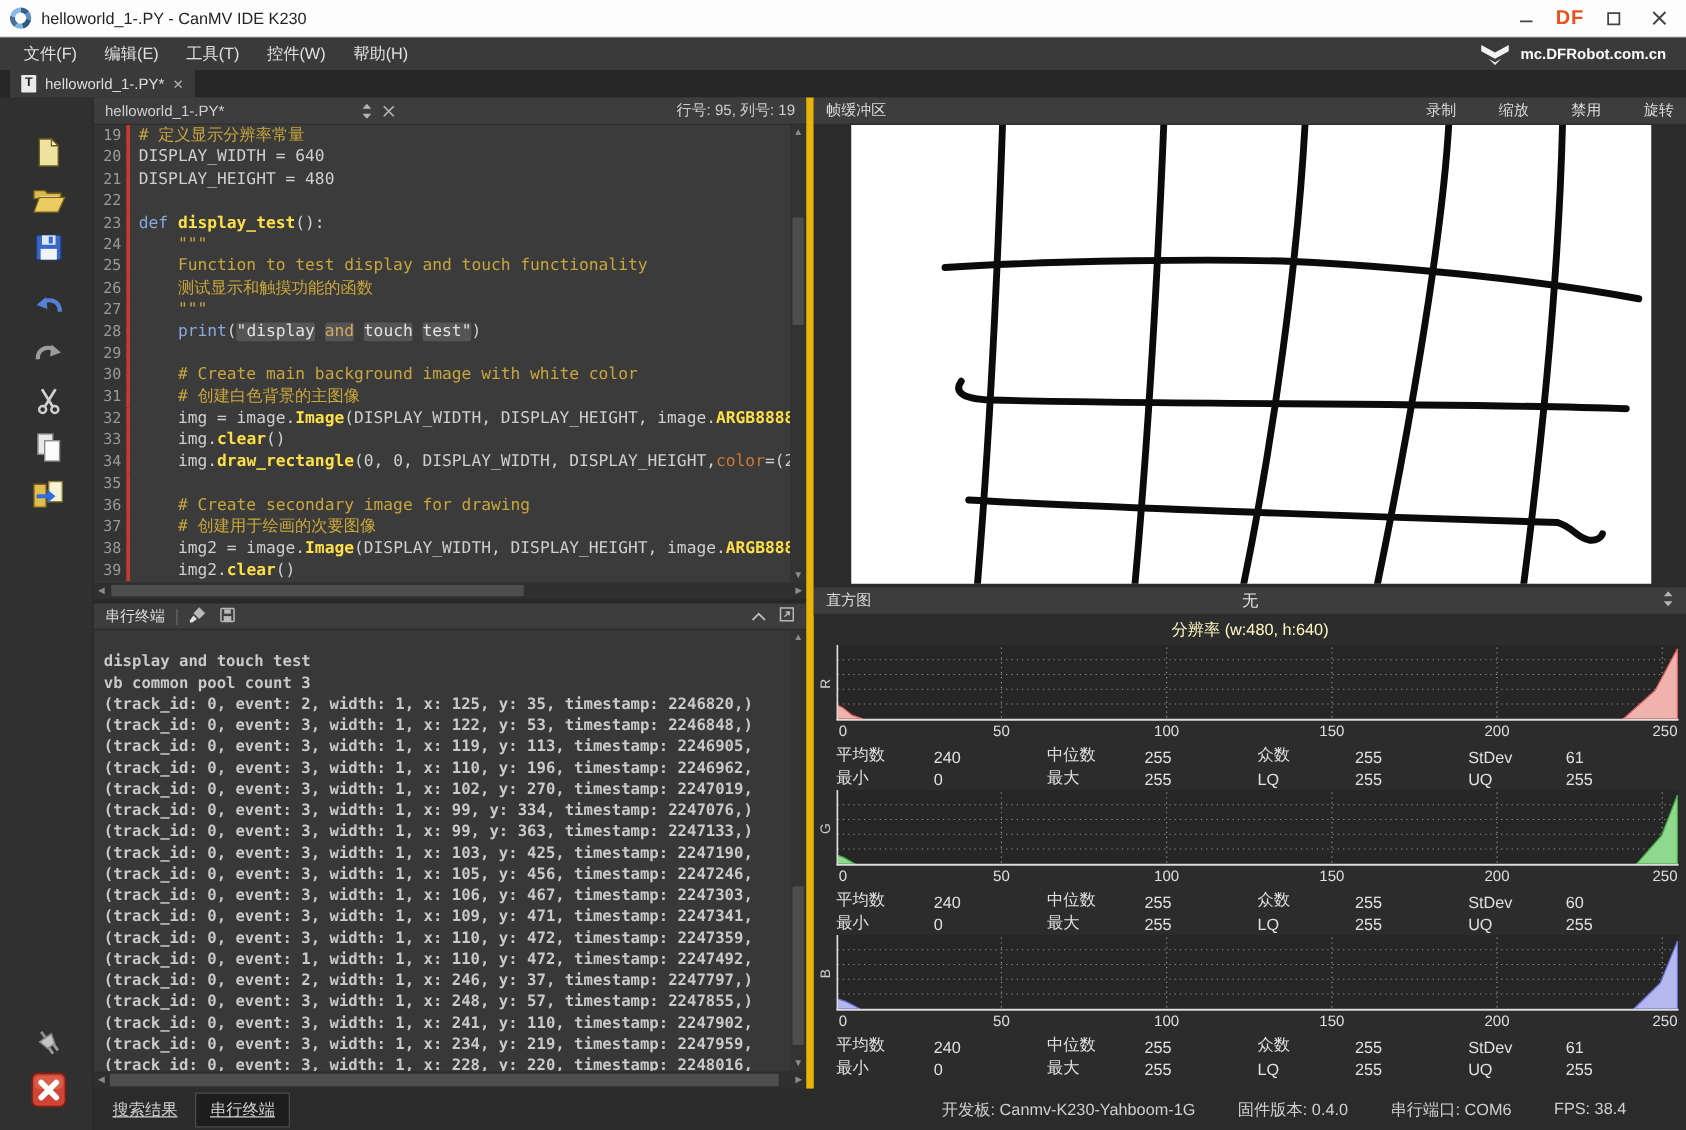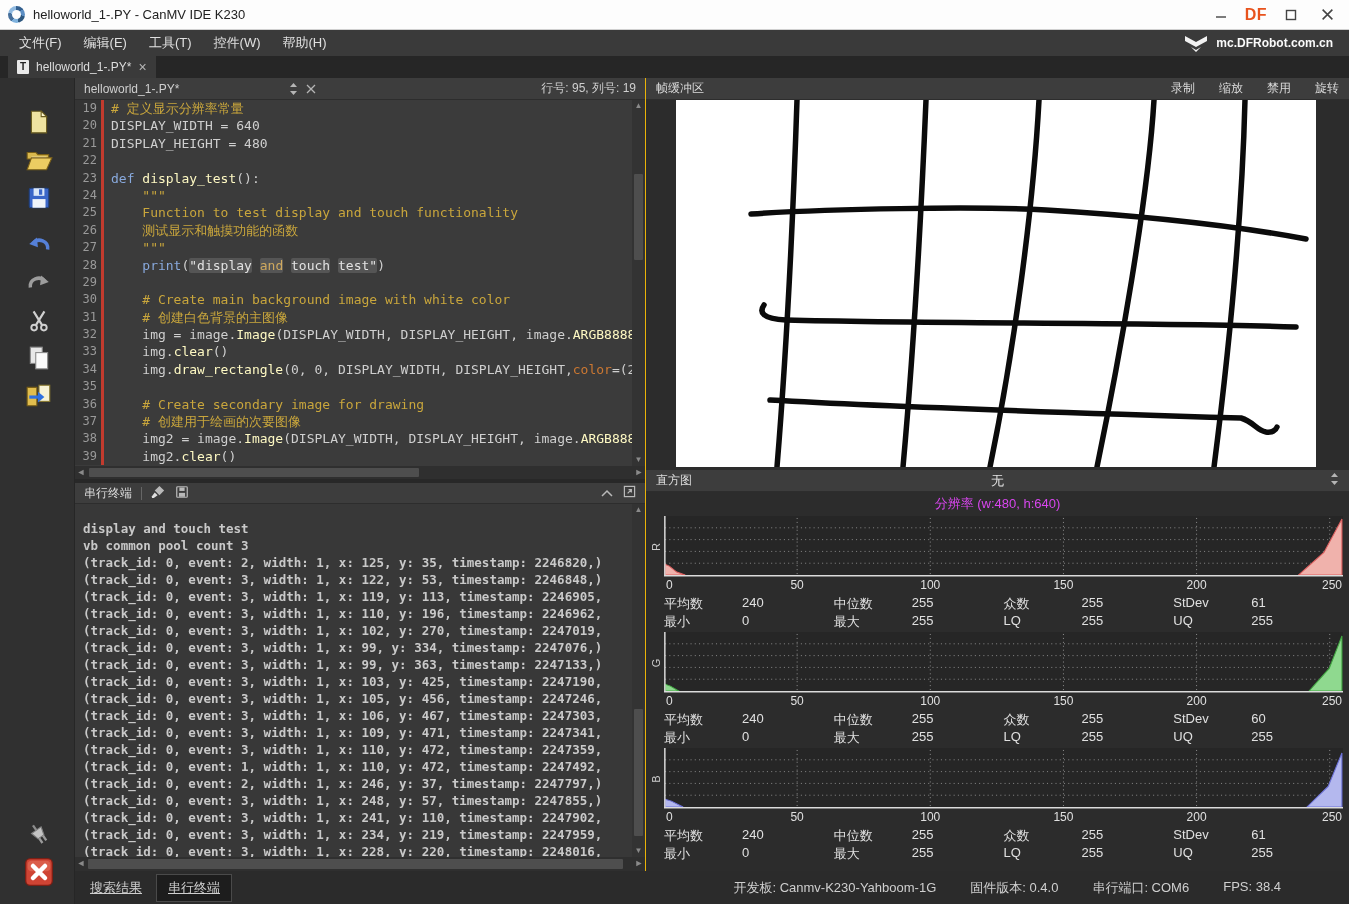--- a/index.html
+++ b/index.html
@@ -44,21 +44,21 @@
   .doc-name{width:200px;flex:none;}
   .hdr-ico{width:18px;display:flex;justify-content:center;align-items:center;color:#bbb;}
   .cursor-status{margin-left:auto;color:#cfcfcf;}
 
   .code-wrap{position:absolute;left:0;top:22px;right:13px;height:366px;overflow:hidden;background:#3b3b3b;}
   .code-line{display:flex;height:17.4px;line-height:17.4px;font-family:"DejaVu Sans Mono",monospace;font-size:13px;white-space:pre;}
   .gutter{width:22px;flex:none;background:#343434;color:#9a9a9a;text-align:right;padding-right:4px;font-size:12px;}
   .redbar{width:3px;flex:none;background:#c23b2e;}
   .code-text{padding-left:7px;color:#cfcfcf;overflow:hidden;}
   .c-cm{color:#c9a63c;} .c-kw{color:#88a9dd;} .c-tx{color:#cfcfcf;} .c-str{color:#d8d8d8;}
-  .c-fn,.c-mth{color:#fef9c3;font-weight:normal;} .c-arg{color:#cc7832;}
+  .c-fn,.c-mth{color:#fde047;font-weight:bold;} .c-arg{color:#cc7832;}
   .c-hl{color:#e2e2e2;background:#555;border-radius:2px;}
   .c-hlk{color:#cfa95f;background:#555;border-radius:2px;}
 
   .vscroll{position:absolute;width:13px;background:#333;}
   .vscroll .arr{position:absolute;left:0;width:13px;height:12px;color:#8a8a8a;font-size:8px;text-align:center;line-height:12px;}
   .vscroll .thumb{position:absolute;left:2px;right:2px;background:#4e4e4e;border-radius:1px;}
   .hscroll{position:absolute;left:0;right:0;height:13px;background:#2f2f2f;}
   .hscroll .arr{position:absolute;top:0;width:12px;height:13px;color:#8a8a8a;font-size:9px;text-align:center;line-height:13px;}
   .hscroll .thumb{position:absolute;top:2px;bottom:2px;background:#4e4e4e;border-radius:1px;}
 
@@ -67,53 +67,53 @@
   .term-header{position:absolute;left:0;right:0;top:405px;height:21px;background:#3d3d3d;border-bottom:1px solid #2d2d2d;
                display:flex;align-items:center;box-sizing:border-box;padding:0 9px;gap:9px;font-size:12px;color:#ddd;}
   .vsep{width:1px;height:13px;background:#666;}
   .term-right{margin-left:auto;display:flex;gap:10px;align-items:center;}
   .term-body{position:absolute;left:0;top:426px;right:13px;height:353px;overflow:hidden;
              font-family:"DejaVu Sans Mono",monospace;font-size:12.5px;color:#c9c9c9;
              box-sizing:border-box;padding:16px 0 0 8px;background:#383838;}
   .term-line{height:17px;line-height:17px;white-space:pre;font-weight:bold;}
 
   
-  .right-col{position:absolute;left:645px;top:78px;width:704px;height:793px;background:#2c2c2c;border-left:1px solid #eab308;box-sizing:border-box;}
+  .right-col{position:absolute;left:645px;top:78px;width:704px;height:793px;background:#2c2c2c;border-left:6px solid #eab308;box-sizing:border-box;}
   .fb-header{position:absolute;left:0;top:0;right:0;height:22px;background:#3d3d3d;display:flex;align-items:center;
              box-sizing:border-box;padding:0 10px;font-size:12px;color:#ddd;border-bottom:1px solid #2d2d2d;}
-  .fb-buttons{margin-left:auto;display:flex;gap:24px;}
+  .fb-buttons{margin-left:auto;display:flex;gap:34px;}
   .fb-area{position:absolute;left:0;top:22px;right:0;height:370px;background:#2c2c2c;}
   .fb-canvas{position:absolute;left:30px;top:0;width:640px;height:367px;background:#ffffff;}
   .fb-stroke{fill:none;stroke:#0b0b0b;stroke-width:5.5;stroke-linecap:round;}
 
   .hist-header{position:absolute;left:0;right:0;top:392px;height:22px;background:#3d3d3d;display:flex;align-items:center;
                box-sizing:border-box;padding:0 10px;font-size:12px;color:#ddd;border-bottom:1px solid #2d2d2d;}
   .hist-mode{position:absolute;left:0;right:0;text-align:center;font-size:13px;color:#e5e5e5;}
   .hist-spin{margin-left:auto;z-index:1;color:#bbb;}
   .hist-body{position:absolute;left:0;right:0;top:414px;bottom:0;}
-  .hist-res{height:24px;line-height:24px;text-align:center;color:#d946ef;font-size:13px;}
+  .hist-res{height:24px;line-height:24px;text-align:center;color:#fef9c3;font-size:13px;}
   .hist-channel{height:116px;box-sizing:border-box;padding:0 6px 0 2px;}
   .hist-plot-row{display:flex;height:61px;}
   .ch-label{width:16px;flex:none;display:flex;align-items:center;justify-content:center;color:#ccc;font-size:11px;}
   .ch-label span{transform:rotate(-90deg);display:block;}
   .hist-plot{flex:1;background:#262626;position:relative;}
   .hist-plot svg{position:absolute;left:0;top:0;width:100%;height:100%;}
   .hist-ticks{position:relative;height:18px;margin-left:16px;color:#e0e0e0;font-size:12px;}
   .hist-ticks span{position:absolute;top:1px;}
   .hist-stats{margin-left:16px;display:grid;grid-template-columns:repeat(4,1fr);grid-auto-rows:18px;
               color:#e0e0e0;font-size:13px;}
-  .stat-cell{display:flex;}
+  .stat-cell{display:flex;align-items:flex-end;}
   .stat-label{width:78px;flex:none;}
 
   
   .bottomstrip{position:absolute;left:75px;top:871px;width:1274px;height:33px;background:#2b2b2b;
                display:flex;align-items:center;font-size:13px;color:#cfcfcf;box-sizing:border-box;}
   .btab{padding:4px 11px;margin-left:4px;}
   .btab.active{background:#1d1d1d;outline:1px solid #4a4a4a;}
-  .status-group{margin-left:auto;display:flex;gap:34px;padding-right:68px;}
+  .status-group{margin-left:auto;display:flex;gap:34px;padding-right:48px;}
 </style>
 </head>
 <body>
 
 <div class="app">
 
   <div class="titlebar">
     <span class="app-icon">
         <i></i>
       </span>

